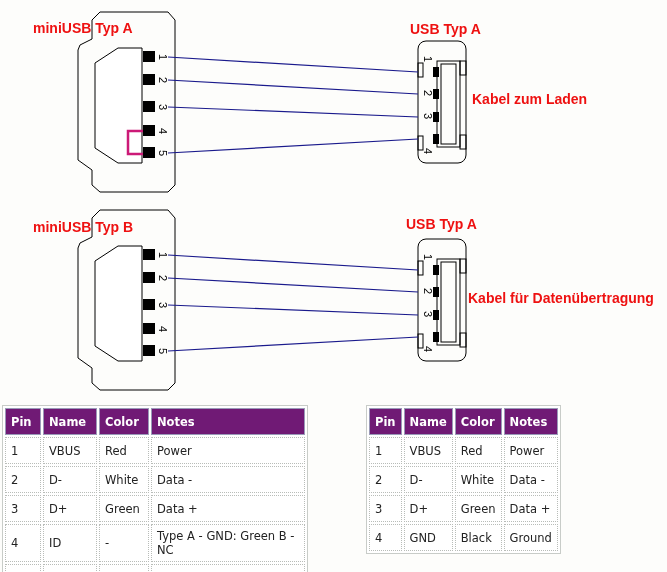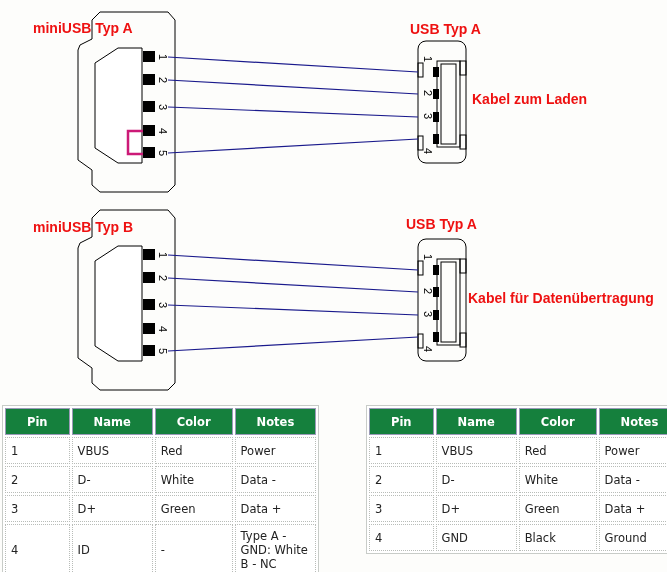--- a/index.html
+++ b/index.html
@@ -12,22 +12,22 @@
     .lbl { font-family: "Liberation Sans", sans-serif; font-weight: bold; fill: #ee1111; font-size: 14px; }
     .lbl-sm { font-family: "Liberation Sans", sans-serif; font-weight: bold; fill: #ee1111; font-size: 14px; }
     .pinnum { font-family: "Liberation Sans", sans-serif; font-size: 11px; fill: #000; }
 
     table.pins {
       position: absolute; border-collapse: separate; border-spacing: 2px;
       background: #fff; border: 1px solid #c8ccc8;
       font-family: "DejaVu Sans", sans-serif; font-size: 11.5px; color: #222;
     }
     table.pins th {
-      background: #15803d; color: #fff; font-weight: bold; text-align: left;
-      padding: 4px 21px; height: 17px; border: 1px solid #9a9ab8;
+      background: #701a75; color: #fff; font-weight: bold; text-align: left;
+      padding: 4px 5px; height: 17px; border: 1px solid #9a9ab8;
     }
     table.pins td {
       padding: 4px 5px; height: 17px; border: 1px dotted #b8bcb8; background: #fff;
     }
     #table-left { left: 2px; top: 405px; width: 306px; }
     #table-right { left: 366px; top: 405px; width: 189px; }
   </style>
 </head>
 <body>
 
@@ -133,21 +133,21 @@
       <tr>
         <td>3</td>
         <td>D+</td>
         <td>Green</td>
         <td>Data +</td>
       </tr>
       <tr>
         <td>4</td>
         <td>ID</td>
         <td>-</td>
-        <td>Type A - GND: White B - NC</td>
+        <td>Type A - GND: Green B - NC</td>
       </tr>
       <tr>
         <td>5</td>
         <td>GND</td>
         <td>Black</td>
         <td>Ground</td>
       </tr>
     </tbody>
 </table>
 

